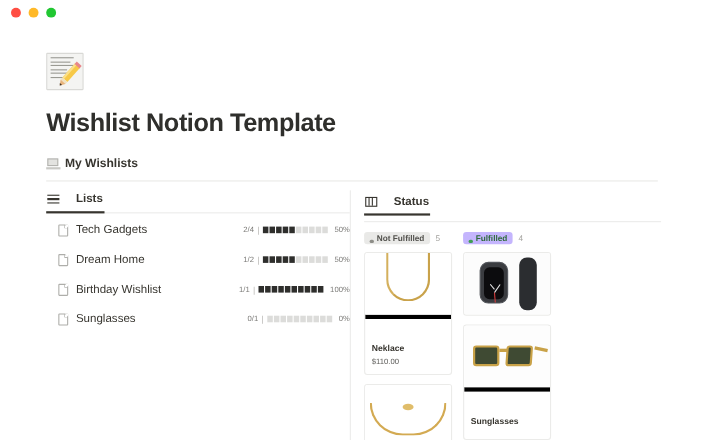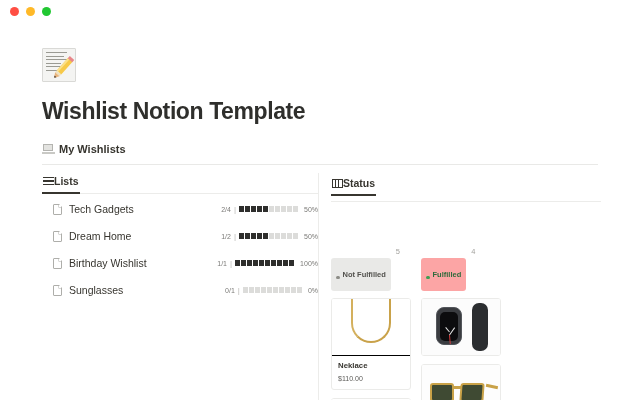--- a/index.html
+++ b/index.html
@@ -88,21 +88,21 @@
 
   
   .cols { display: flex; margin-top: 8px; }
   .col-left  { width: 318px; padding-left: 42px; }
   .col-right { flex: 1; padding-left: 12px; border-left: 1px solid #ececea;
                margin-left: 0; min-height: 230px; }
 
   
   .tabs { display: flex; align-items: center; gap: 14px; }
   .tab {
-    display: flex; align-items: center; gap: 0;
+    display: flex; align-items: center; gap: 15px;
     font-size: 10.5px; color: #9b9a97;
     padding: 2px 1px 5px 1px;
     cursor: pointer;
     border-bottom: 2px solid transparent;
   }
   .tab.active { color: #37352f; font-weight: 700; border-bottom-color: #37352f; }
 
   .ico-lines { width: 11px; height: 9px; position: relative; display: inline-block; }
   .ico-lines i { position: absolute; left: 0; width: 11px; height: 1.4px; background: currentColor; }
   .ico-lines i:nth-child(1){ top: 0; }
@@ -155,40 +155,40 @@
   
   .board-head { display: flex; align-items: center; padding: 2px 0 5px 0; }
   .board-rule { height: 1px; background: #ececea; width: 270px; }
 
   .groups { display: flex; gap: 10px; margin-top: 9px; }
   .group { width: 80px; }
   .group-head { display: flex; align-items: center; gap: 5px; margin-bottom: 7px; }
   .chip {
     display: inline-flex; align-items: flex-end; gap: 3px;
     font-size: 7.5px; font-weight: 700;
-    padding: 12px 5px; border-radius: 3px; margin-top: 47px;
+    padding: 1px 5px; border-radius: 3px;
   }
   .chip .cdot { width: 3.5px; height: 3.5px; border-radius: 50%; }
   .chip.grey  { background: #e9e9e7; color: #52514d; }
   .chip.grey .cdot { background: #8d8d87; }
-  .chip.green { background: #fca5a5; color: #2f6b3c; }
+  .chip.green { background: #c4b5fd; color: #2f6b3c; }
   .chip.green .cdot { background: #3f9e53; }
   .count { font-size: 7.5px; color: #a3a29e; }
 
   .card {
     width: 80px;
     border: 1px solid #ebebe9;
     border-radius: 3px;
     background: #fff;
     margin-bottom: 8px;
     overflow: hidden;
     cursor: pointer;
   }
   .card-img { width: 100%; height: 56px; position: relative; overflow: hidden; background: #fff; }
-  .card-body { padding: 5px 6px 7px 6px; border-top: 1px solid #000000; }
+  .card-body { padding: 22px 6px 7px 6px; border-top: 4px solid #000000; }
   .card-title { font-size: 7.8px; font-weight: 700; color: #37352f; margin-bottom: 5px; }
   .card-price { font-size: 7px; color: #5b5a57; }
 
   
   .art-neck { position: absolute; inset: 0; background: #fff; }
   .art-neck .chain {
     position: absolute; top: -16px; left: 50%;
     width: 40px; height: 60px; margin-left: -20px;
     border: 2px solid #c9a24a;
     border-top: none;

